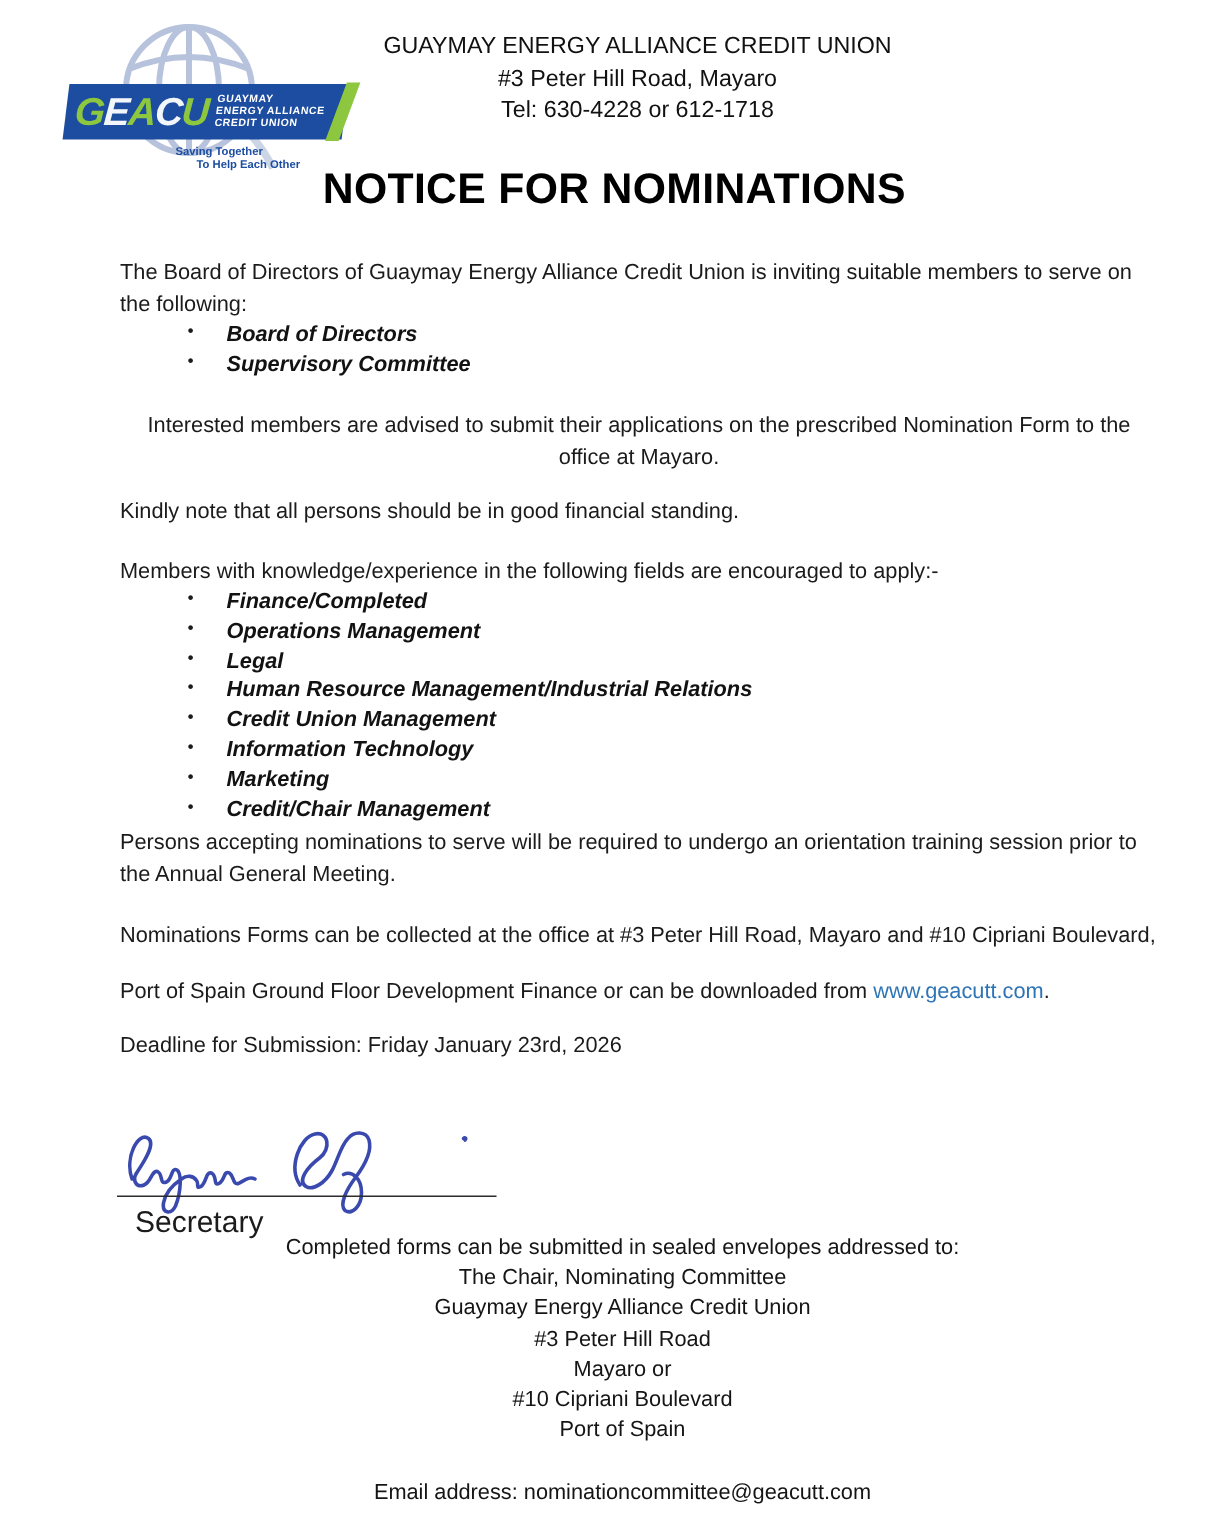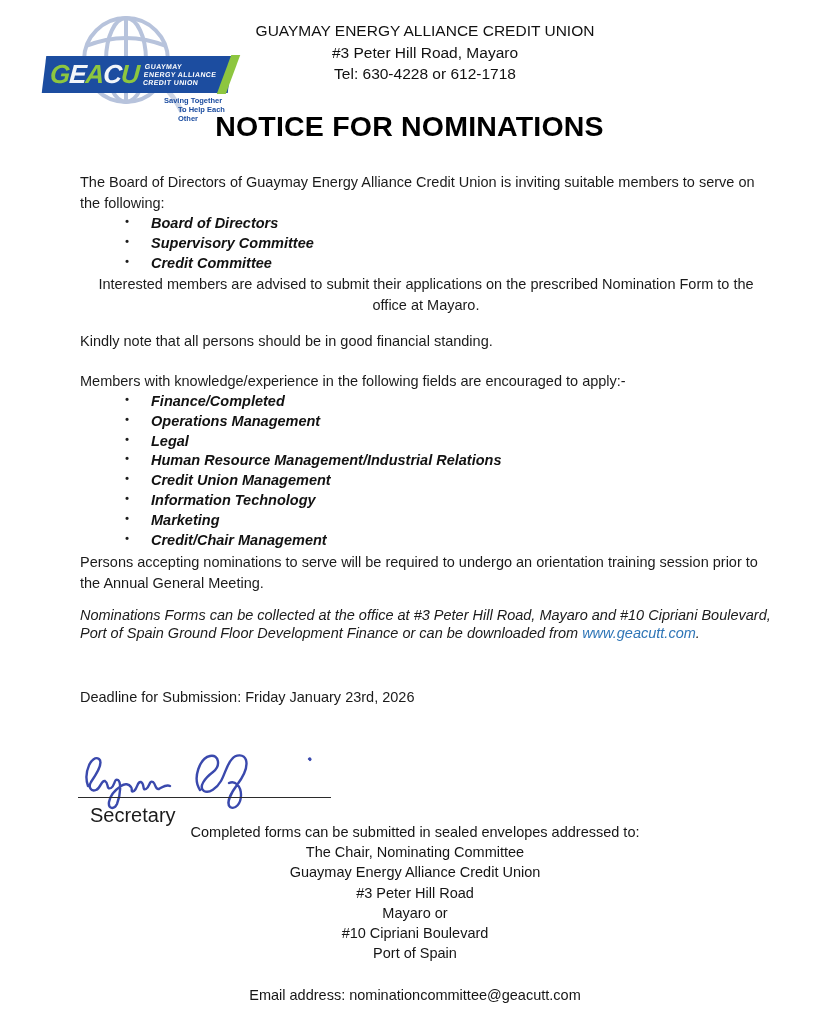--- a/index.html
+++ b/index.html
@@ -39,21 +39,21 @@
     font-size: 7px; line-height: 8px; letter-spacing: 0.4px;
     white-space: nowrap;
   }
   .banner-slash {
     position: absolute; right: -3px; top: -1px; width: 9px; height: 39px;
     background: #8dc63f; transform: skewX(-14deg);
   }
   .tagline {
     position: absolute; left: 75px; top: 84px;
     color: #1c4da0; font-weight: bold;
-    font-size: 7.5px; line-height: 9px; margin-left: 47px;
+    font-size: 7.5px; line-height: 9px;
   }
   .tagline .t2 { padding-left: 14px; }
 
   .header-text {
     position: absolute; left: 130px; top: 20px; width: 590px;
     text-align: center; font-size: 15.5px; line-height: 21.5px; color: #111;
   }
 
   
   .doc-title {
@@ -74,21 +74,21 @@
   }
   .blist li { position: relative; padding-left: 26px; font-style: italic; }
   .blist li::before {
     content: "\2022";
     position: absolute; left: 0; top: -2px;
     font-size: 11px; font-weight: bold; color: #1b1b1b;
   }
   .blist.positions li { line-height: 20px; }
   .blist.fields li { line-height: 19.8px; }
 
-  .forms-para { line-height: 18px; font-style: italic; }
+  .forms-para { line-height: 37px; }
   .link { color: #2e75b6; cursor: pointer; text-decoration: none; }
 
   
   .signature-svg { position: absolute; left: 78px; top: 746px; width: 256px; height: 66px; }
   .sig-line {
     position: absolute; left: 78px; top: 797px; width: 253px; height: 0;
     border-top: 1.6px solid #2b2b2b;
   }
   .secretary { position: absolute; left: 90px; top: 804px; font-size: 20px; }
 
@@ -141,21 +141,20 @@
     <div>Tel: 630-4228 or 612-1718</div>
   </div>
 
   <div class="doc-title">NOTICE FOR NOMINATIONS</div>
 
   <div class="para" style="top:172px;">The Board of Directors of Guaymay Energy Alliance Credit Union is inviting suitable members to serve on the following:</div>
 
   <ul class="blist positions" style="top:213px;">
     <li>Board of Directors</li>
     <li>Supervisory Committee</li>
-    <li>Credit Committee</li>
   </ul>
 
   <div class="para" style="top:274px;text-align:center;">Interested members are advised to submit their applications on the prescribed Nomination Form to the office at Mayaro.</div>
 
   <div class="para" style="top:331px;">Kindly note that all persons should be in good financial standing.</div>
 
   <div class="para" style="top:371px;">Members with knowledge/experience in the following fields are encouraged to apply:-</div>
 
   <ul class="blist fields" style="top:392px;">
     <li>Finance/Completed</li>

